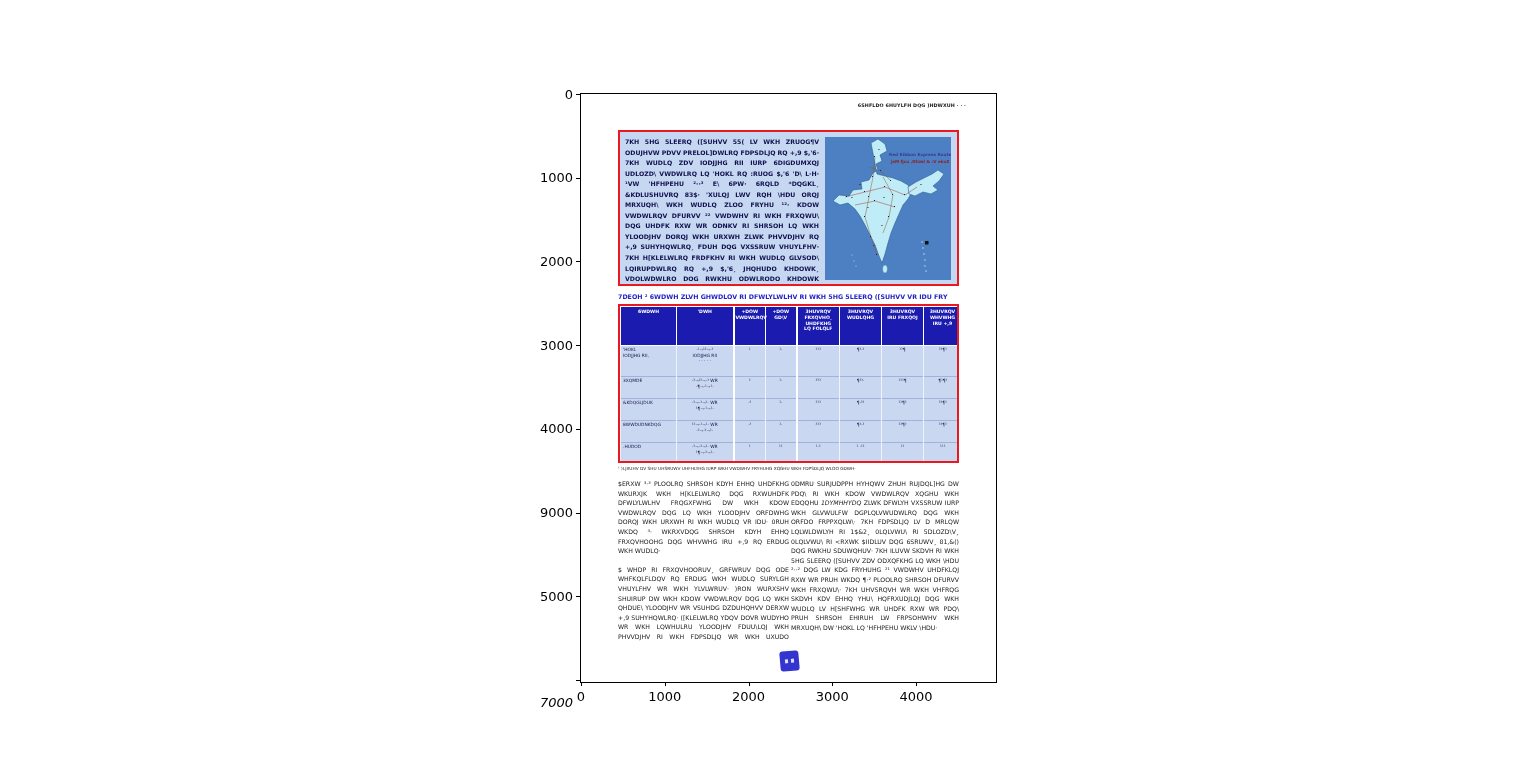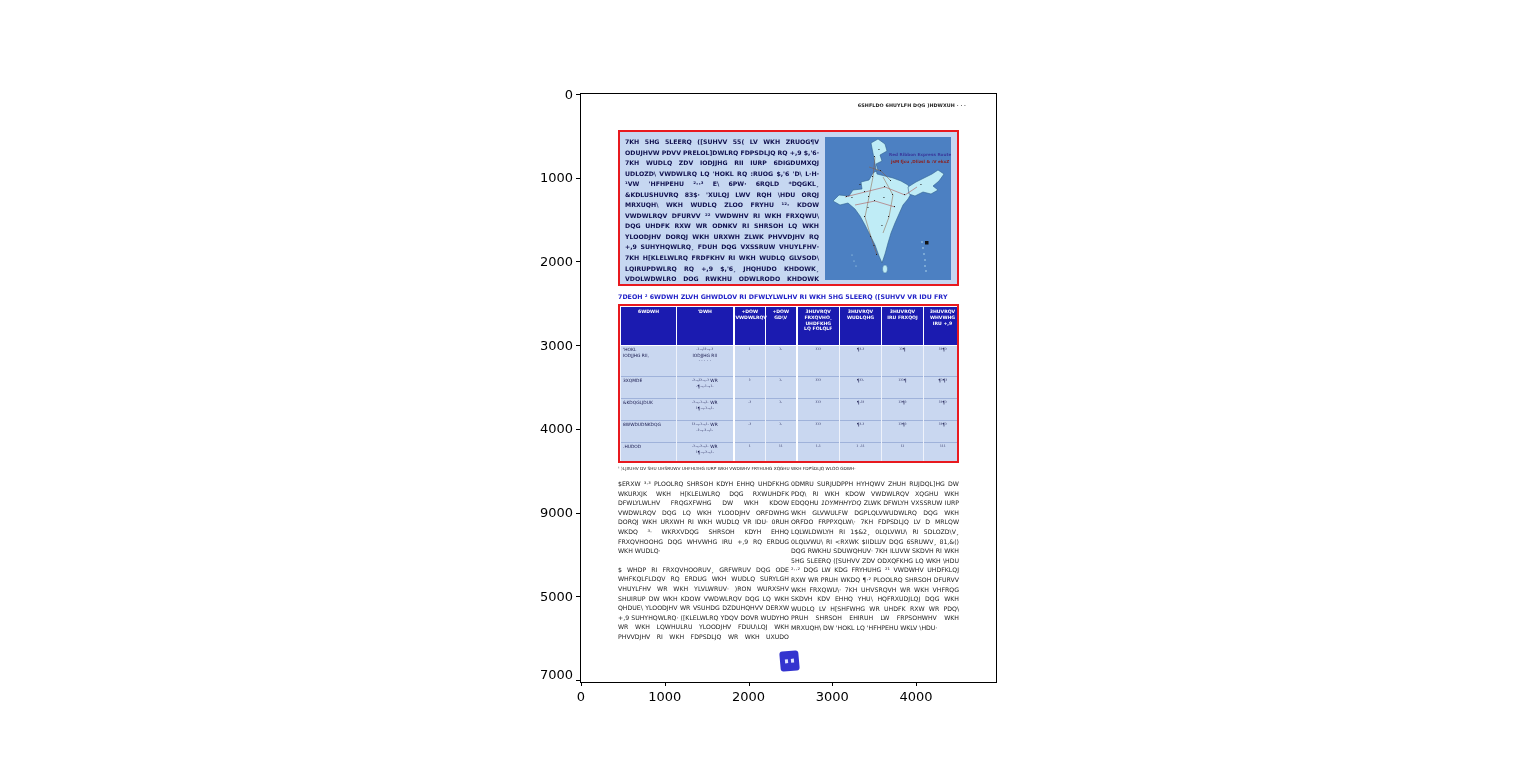--- a/index.html
+++ b/index.html
@@ -68,21 +68,21 @@
       <div class="ylab" style="top: 160.929px;">2000</div>
       <div class="ymark" style="top: 167.429px;"></div>
       <div class="ylab" style="top: 244.643px;">3000</div>
       <div class="ymark" style="top: 251.143px;"></div>
       <div class="ylab" style="top: 328.357px;">4000</div>
       <div class="ymark" style="top: 334.857px;"></div>
       <div class="ylab" style="top: 412.071px;">9000</div>
       <div class="ymark" style="top: 418.571px;"></div>
       <div class="ylab" style="top: 495.786px;">5000</div>
       <div class="ymark" style="top: 502.286px;"></div>
-      <div class="ylab" style="top: 574px;">7000</div>
+      <div class="ylab" style="top: 602px; font-style: italic;">7000</div>
       <div class="ymark" style="top: 586px;"></div>
     </div>
   <div>
       <div class="xlab" style="left: -30px;">0</div>
       <div class="xmark" style="left: 0px;"></div>
       <div class="xlab" style="left: 53.75px;">1000</div>
       <div class="xmark" style="left: 83.75px;"></div>
       <div class="xlab" style="left: 137.5px;">2000</div>
       <div class="xmark" style="left: 167.5px;"></div>
       <div class="xlab" style="left: 221.25px;">3000</div>

